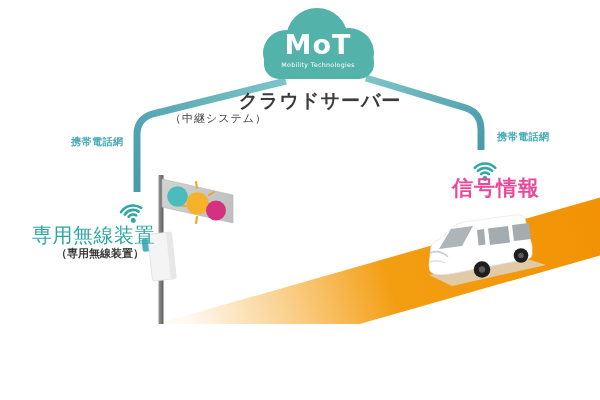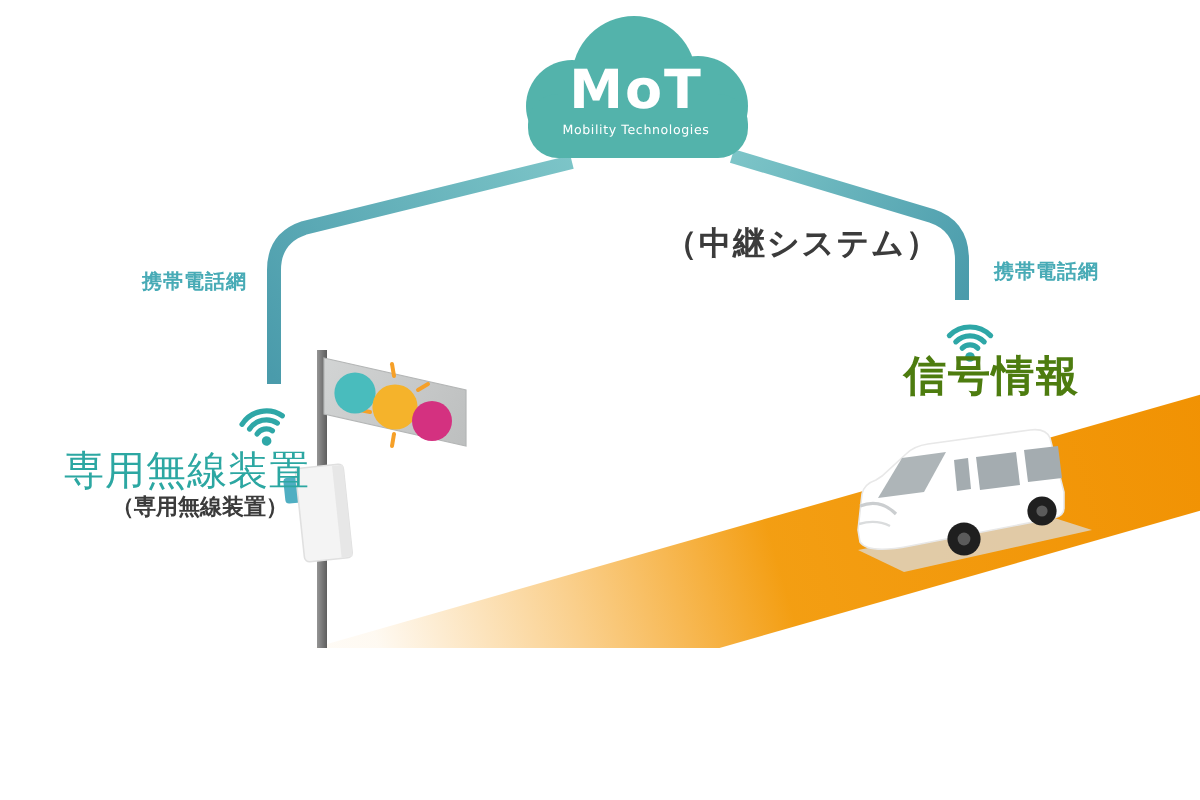--- a/index.html
+++ b/index.html
@@ -4,28 +4,28 @@
 <style>
   html,body{margin:0;padding:0;background:#fff;}
   .stage{
     position:relative;width:600px;height:324px;overflow:hidden;
     background:#ffffff;font-family:"DejaVu Sans","Liberation Sans",sans-serif;
   }
   .stage svg{position:absolute;left:0;top:0;}
   .label{position:absolute;white-space:nowrap;line-height:1.1;text-align:center;}
   .server-title{left:170px;top:90px;width:300px;text-align:center;
     font-size:19px;font-weight:bold;color:#3B3B3B;letter-spacing:1px;}
-  .server-sub{left:170px;top:113px;width:300px;text-align:right;
-    font-size:16px;font-weight:bold;color:#3B3B3B;letter-spacing:1px;}
+  .server-sub{left:170px;top:113px;width:300px;text-align:left;
+    font-size:11px;font-weight:normal;color:#3B3B3B;letter-spacing:1px;}
   .net-left{left:71px;top:136px;font-size:10px;font-weight:bold;color:#48ABB6;letter-spacing:0.5px;}
   .net-right{left:497px;top:131px;font-size:10px;font-weight:bold;color:#48ABB6;letter-spacing:0.5px;}
   .device{left:32px;top:224px;font-size:20px;font-weight:normal;color:#2CA7A2;letter-spacing:0.5px;}
   .device-sub{left:56px;top:248px;font-size:11px;font-weight:bold;color:#3B3B3B;}
   .signal{left:441px;top:177px;width:110px;text-align:center;
-    font-size:21px;font-weight:bold;color:#4d7c0f;letter-spacing:1px;}
+    font-size:21px;font-weight:bold;color:#ec4899;letter-spacing:1px;}
   .logo-main{font-size:27px;font-weight:bold;letter-spacing:1px;}
   .logo-tag{font-size:6.3px;letter-spacing:0.3px;}
 </style>
 </head>
 <body>
 
 <div class="stage">
 
   <svg width="600" height="400" viewBox="0 0 600 400">
     <defs>
@@ -114,20 +114,21 @@
       <polygon points="512,225 529,223 531,239 514,241" fill="#A4ACB0"></polygon>
       <path d="M 430,253 Q 440,249 448,257" fill="none" stroke="#CBCED0" stroke-width="1.6"></path>
       <path d="M 429.5,262 Q 438,259.5 445,263" fill="none" stroke="#DADCDD" stroke-width="1.2"></path>
       <circle cx="482" cy="269.5" r="8.3" fill="#1F1F1F"></circle>
       <circle cx="482" cy="269.5" r="3.2" fill="#5B5B5B"></circle>
       <circle cx="521" cy="255.5" r="7.3" fill="#1F1F1F"></circle>
       <circle cx="521" cy="255.5" r="2.8" fill="#5B5B5B"></circle>
     </g>
   </svg>
 
+  <div class="label server-title">クラウドサーバー</div>
   <div class="label server-sub">（中継システム）</div>
 
   <div class="label net-left">携帯電話網</div>
   <div class="label net-right">携帯電話網</div>
 
   <div class="label device">専用無線装置</div>
   <div class="label device-sub">（専用無線装置）</div>
 
   <div class="label signal">信号情報</div>
 </div>

